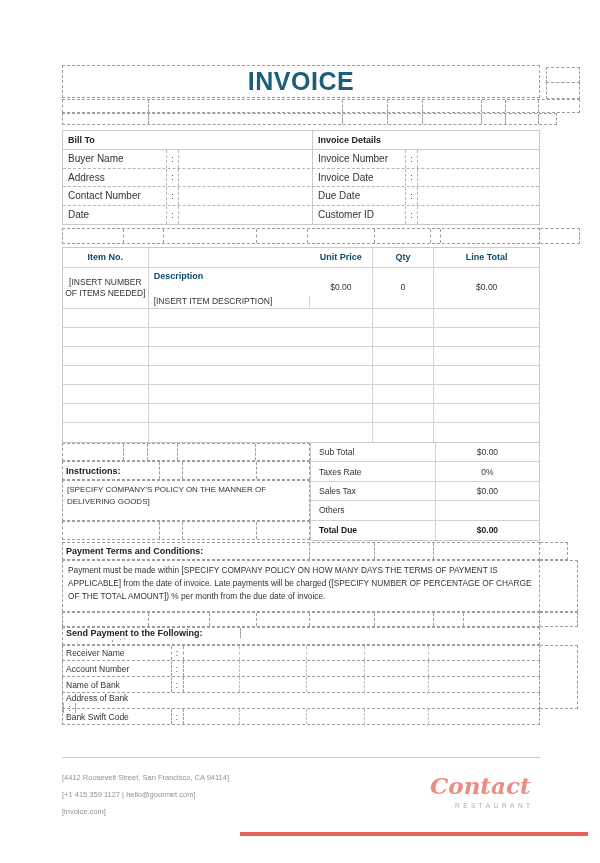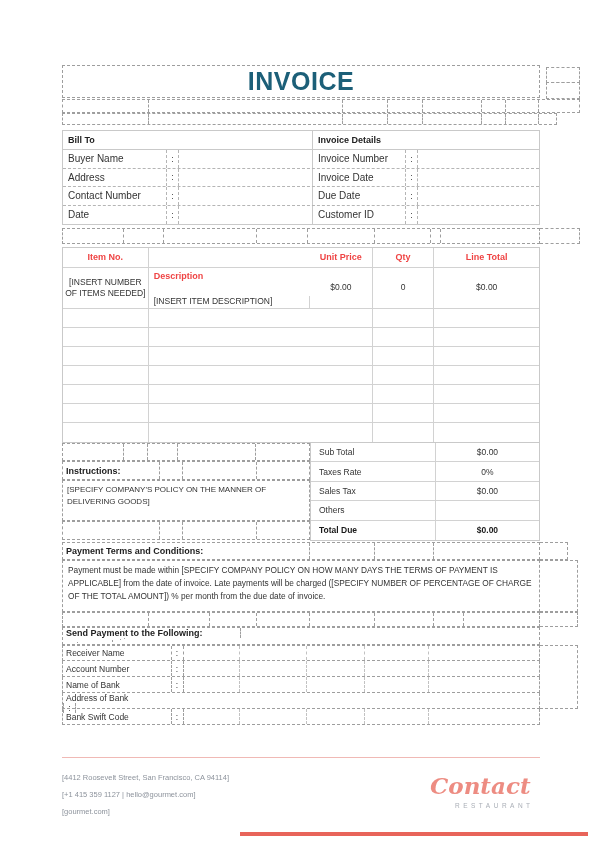--- a/index.html
+++ b/index.html
@@ -38,21 +38,21 @@
 
   
   .items-table { left:62px; top:247px; width:478px; border:1px solid #c9c9c9; }
   .it-row { display:flex; border-bottom:1px solid #d2d2d2; }
   .it-row:last-child { border-bottom:none; }
   .it-cell { border-right:1px solid #d2d2d2; display:flex; align-items:center;
     justify-content:center; font-size:8.5px; text-align:center; line-height:1.35; }
   .it-cell:last-child { border-right:none; }
   .c1 { width:86px; } .c2 { width:162px; justify-content:flex-start; text-align:right; padding-left:5px;margin-top:28px; }
   .c3 { width:63px; } .c4 { width:62px; } .c5 { width:105px; }
-  .it-head { height:20px; font-weight:bold; color:#ef4444; }
+  .it-head { height:20px; font-weight:bold; color:#0c4a6e; }
   .it-head .it-cell { font-size:9px; }
   .it-data { height:41px; }
   .it-empty { height:19px; }
 
   
   .totals { left:310px; top:443px; width:230px; border:1px solid #c9c9c9; border-top:none; }
   .tot-row { display:flex; height:19.4px; border-bottom:1px solid #d2d2d2; }
   .tot-row:last-child { border-bottom:none; }
   .tot-label { width:125px; padding-left:8px; display:flex; align-items:center; font-size:8.5px; }
   .tot-value { width:105px; border-left:1px solid #d2d2d2; display:flex;
@@ -383,19 +383,19 @@
       <div class="s-val" style="width:58px"></div>
     <div class="s-val" style="width:65px"></div>
       <div class="s-val" style="width:110px"></div>
   </div>
   <div class="abs dashed" style="left:540px;top:645px;width:38px;height:64px;border-left:none;"></div>
 
   <div class="abs footer-line"></div>
   <div class="abs footer-text">
     <div>[4412 Roosevelt Street, San Francisco, CA 94114]</div>
     <div>[+1 415 359 1127 | hello@gourmet.com]</div>
-    <div>[gourmet.com]</div>
+    <div>[invoice.com]</div>
   </div>
   <div class="abs logo-name">Contact</div>
   <div class="abs logo-sub">RESTAURANT</div>
   <div class="abs wm-underline"></div>
 
 </div>
 
 </body></html>

